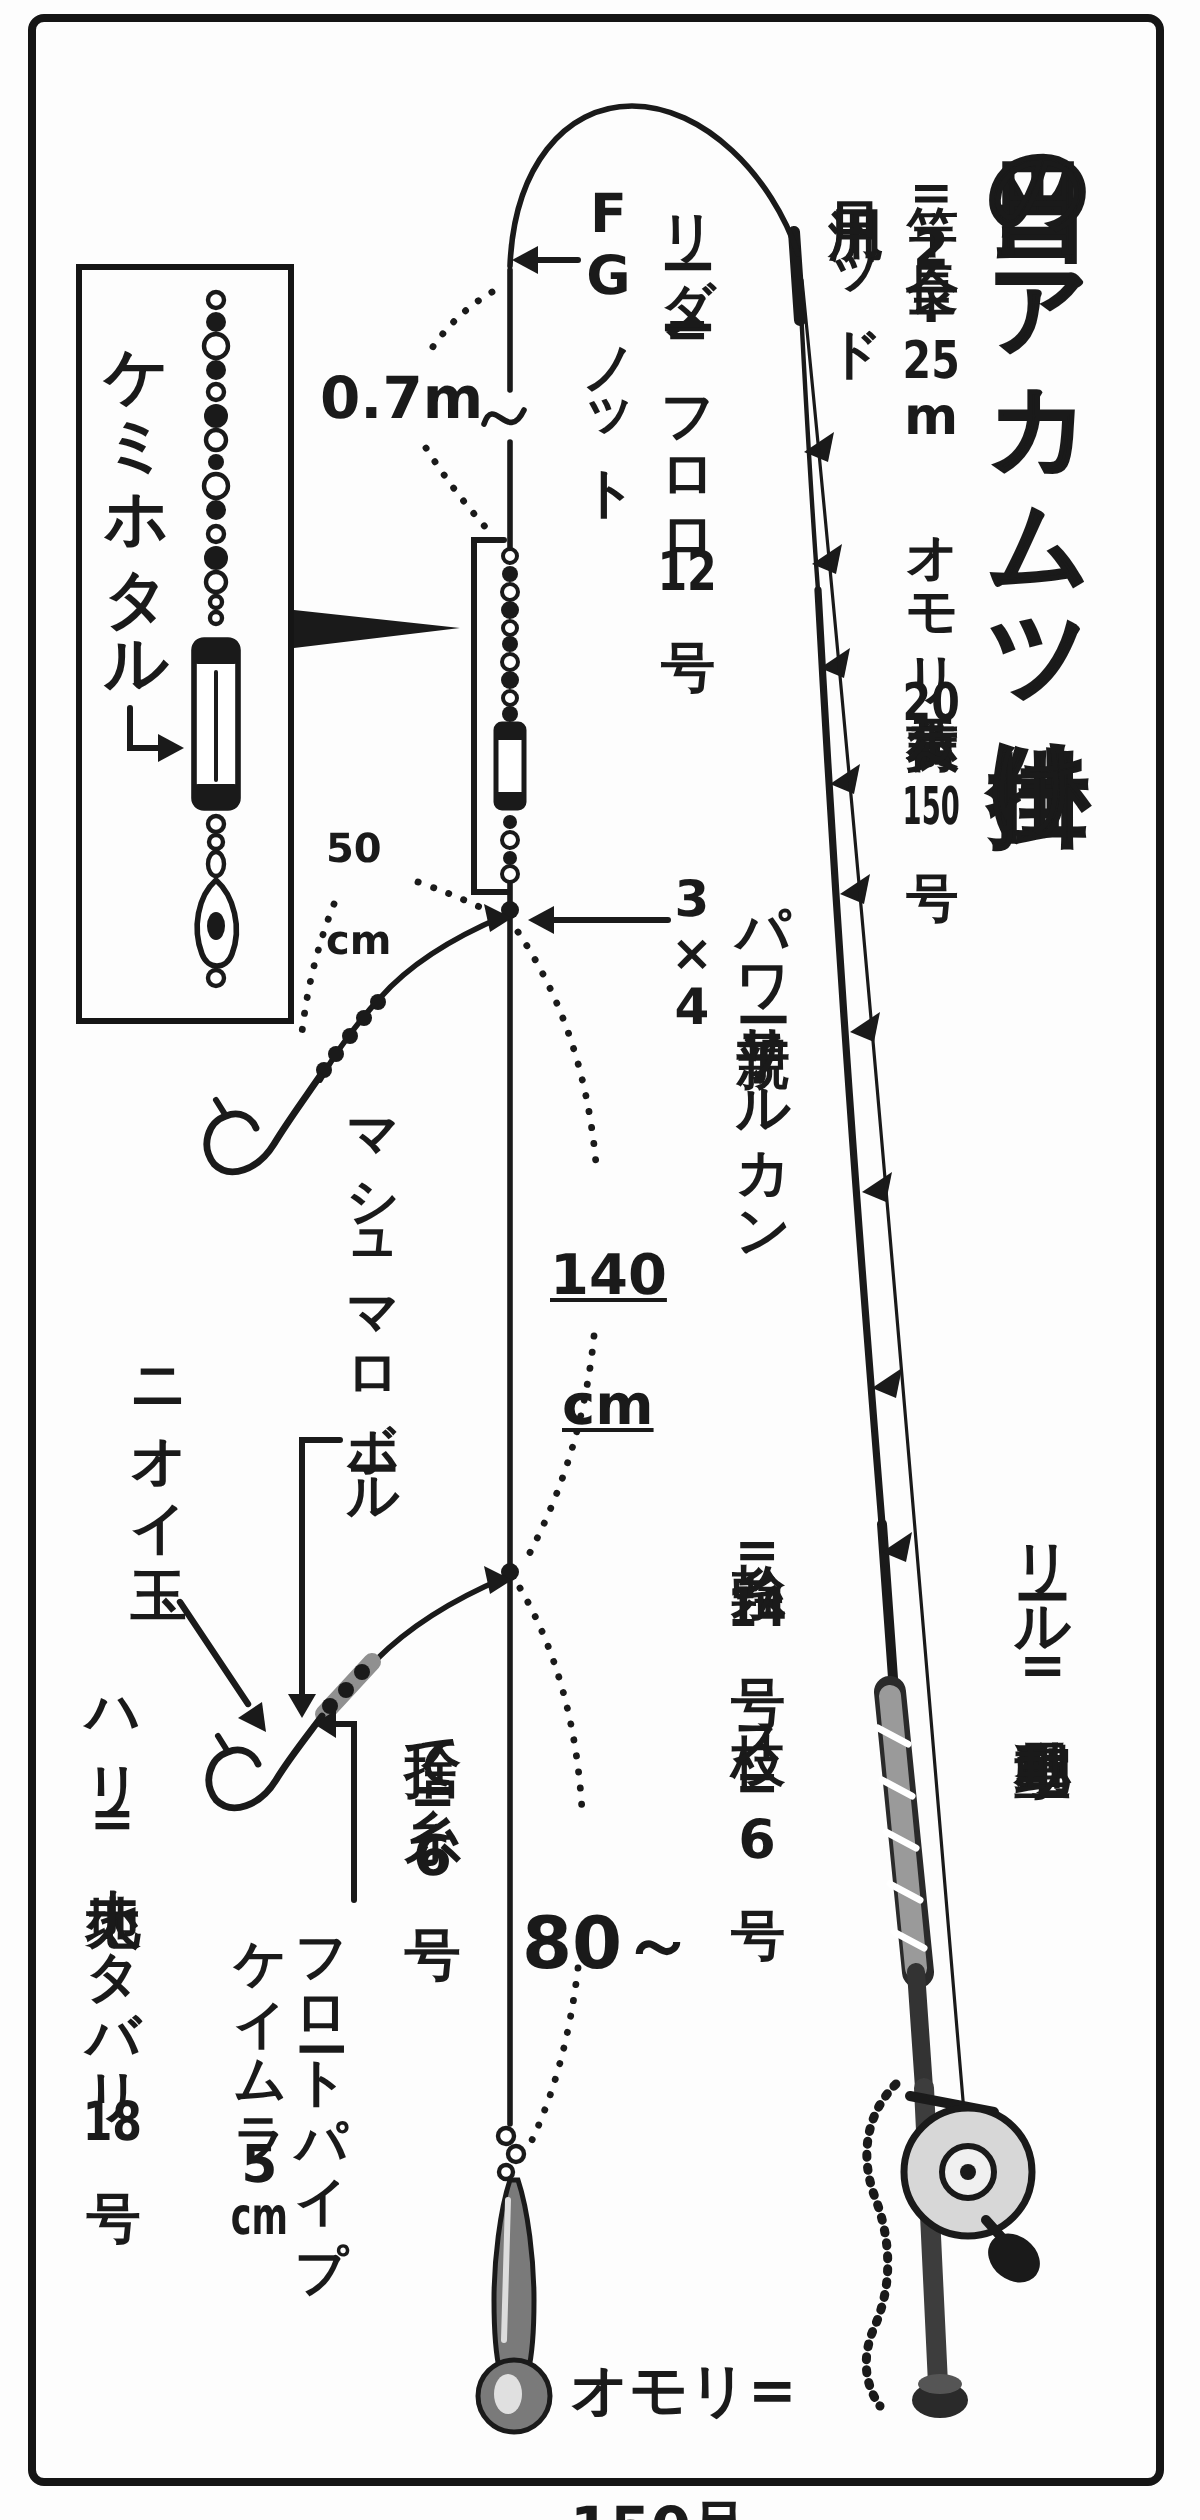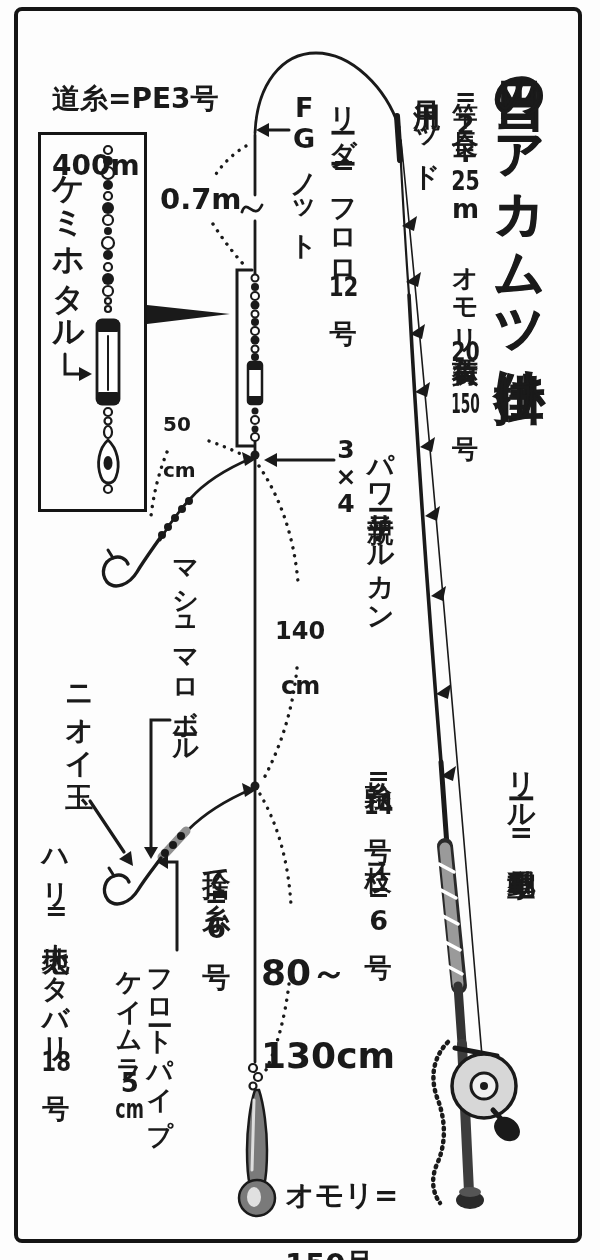--- a/index.html
+++ b/index.html
@@ -206,61 +206,56 @@
   <div class="frame"></div>
 
   <div class="lab v heavy" style="left:494px;top:42px;font-size:50px;line-height:1.02;">当日のアカムツ仕掛け</div>
 
   <div class="lab v" style="left:451px;top:82px;font-size:26px;">竿=全長<span class="tcy">2</span>.<span class="tcy">25</span>m　オモリ負荷表示<span class="tcy">20</span>～<span class="tcy">150</span>号</div>
 
   <div class="lab v" style="left:412px;top:83px;font-size:27px;">汎用ロッド</div>
 
   <div class="lab v" style="left:505px;top:752px;font-size:28px;">リール=小型電動</div>
 
-  <div class="lab h" style="left:52px;top:48px;font-size:28px;">
-    <span class="bl">道糸=PE3号</span>
-    <span class="bl">400m</span>
-  </div>
 
   <div class="lab v" style="left:289px;top:92px;font-size:27px;">FGノット</div>
 
   <div class="lab v" style="left:328px;top:88px;font-size:27px;line-height:1.15;">リーダー=フロロ<span class="tcy">12</span>号</div>
 
   <div class="lab h" style="left:160px;top:182px;font-size:29px;">0.7m</div>
 
   <div class="lab v" style="left:50px;top:152px;font-size:32px;line-height:1.15;">ケミホタル</div>
 
   <div class="lab h" style="left:163px;top:390px;font-size:20px;line-height:1.15;">
     <span class="bl">50</span>
     <span class="bl">cm</span>
   </div>
 
   <div class="lab v" style="left:332px;top:437px;font-size:25px;"><span class="tcy">3</span>×<span class="tcy">4</span></div>
 
   <div class="lab v" style="left:366px;top:434px;font-size:27px;">パワー親子サルカン</div>
 
-  <div class="lab h" style="left:275px;top:590px;font-size:24px;line-height:1.15;">
+  <div class="lab h" style="left:275px;top:590px;font-size:28px;line-height:1.15;text-decoration:underline;">
     <span class="bl">140</span>
     <span class="bl" style="padding-left:6px;">cm</span>
   </div>
 
   <div class="lab v" style="left:172px;top:543px;font-size:26px;line-height:1.08;">マシュマロボール</div>
 
   <div class="lab v" style="left:63px;top:667px;font-size:28px;">ニオイ玉</div>
 
   <div class="lab v" style="left:41px;top:833px;font-size:27px;">ハリ=太地ホタバリ<span class="tcy">18</span>号</div>
 
   <div class="lab v" style="left:114px;top:952px;font-size:26px;line-height:1.18;">フロートパイプ
 ケイムラ<span class="tcy">5</span><span class="tcy">cm</span></div>
 
   <div class="lab v" style="left:200px;top:849px;font-size:28px;">捨て糸=<span class="tcy">6</span>号</div>
 
   <div class="lab h" style="left:261px;top:911px;font-size:36px;line-height:1.15;">
     <span class="bl">80～</span>
-    <span class="bl">130cm</span>
   </div>
 
   <div class="lab v" style="left:363px;top:760px;font-size:27px;line-height:1.15;">幹糸=<span class="tcy">14</span>号　枝ス=<span class="tcy">6</span>号</div>
 
   <div class="lab h" style="left:285px;top:1144px;font-size:29px;line-height:1.18;">
     <span class="bl">オモリ=</span>
     <span class="bl">150号</span>
   </div>
 
 </div>

